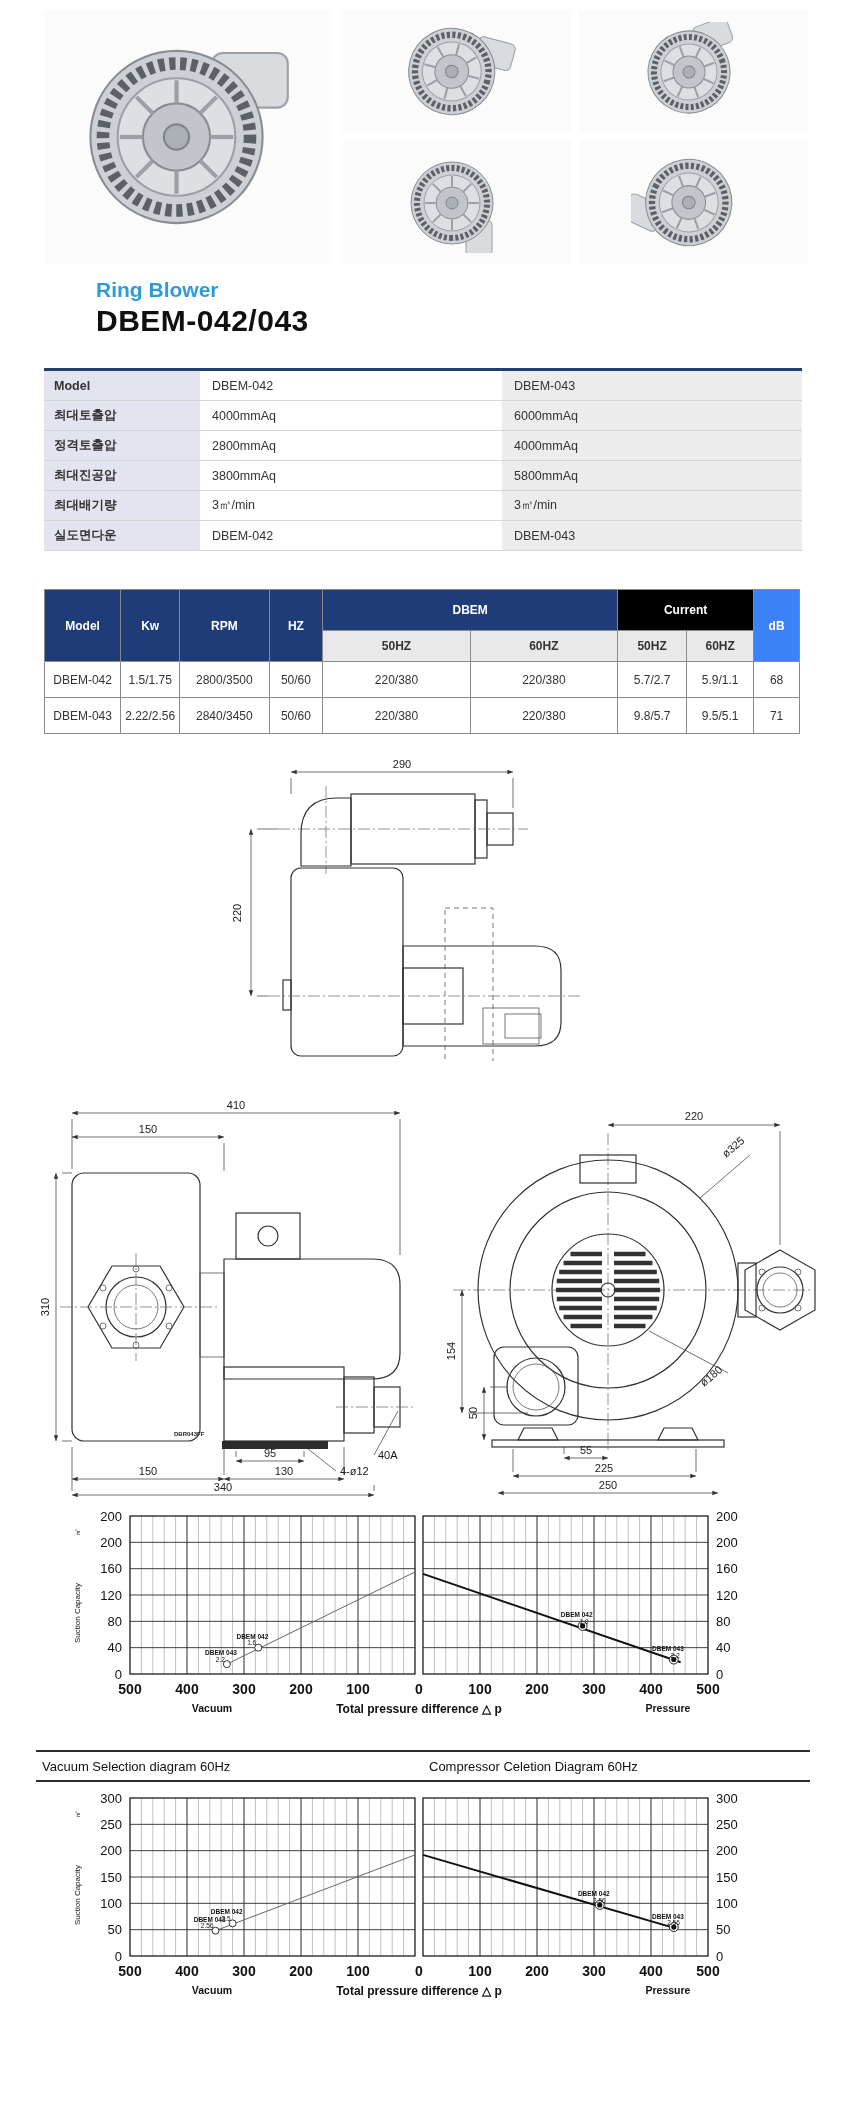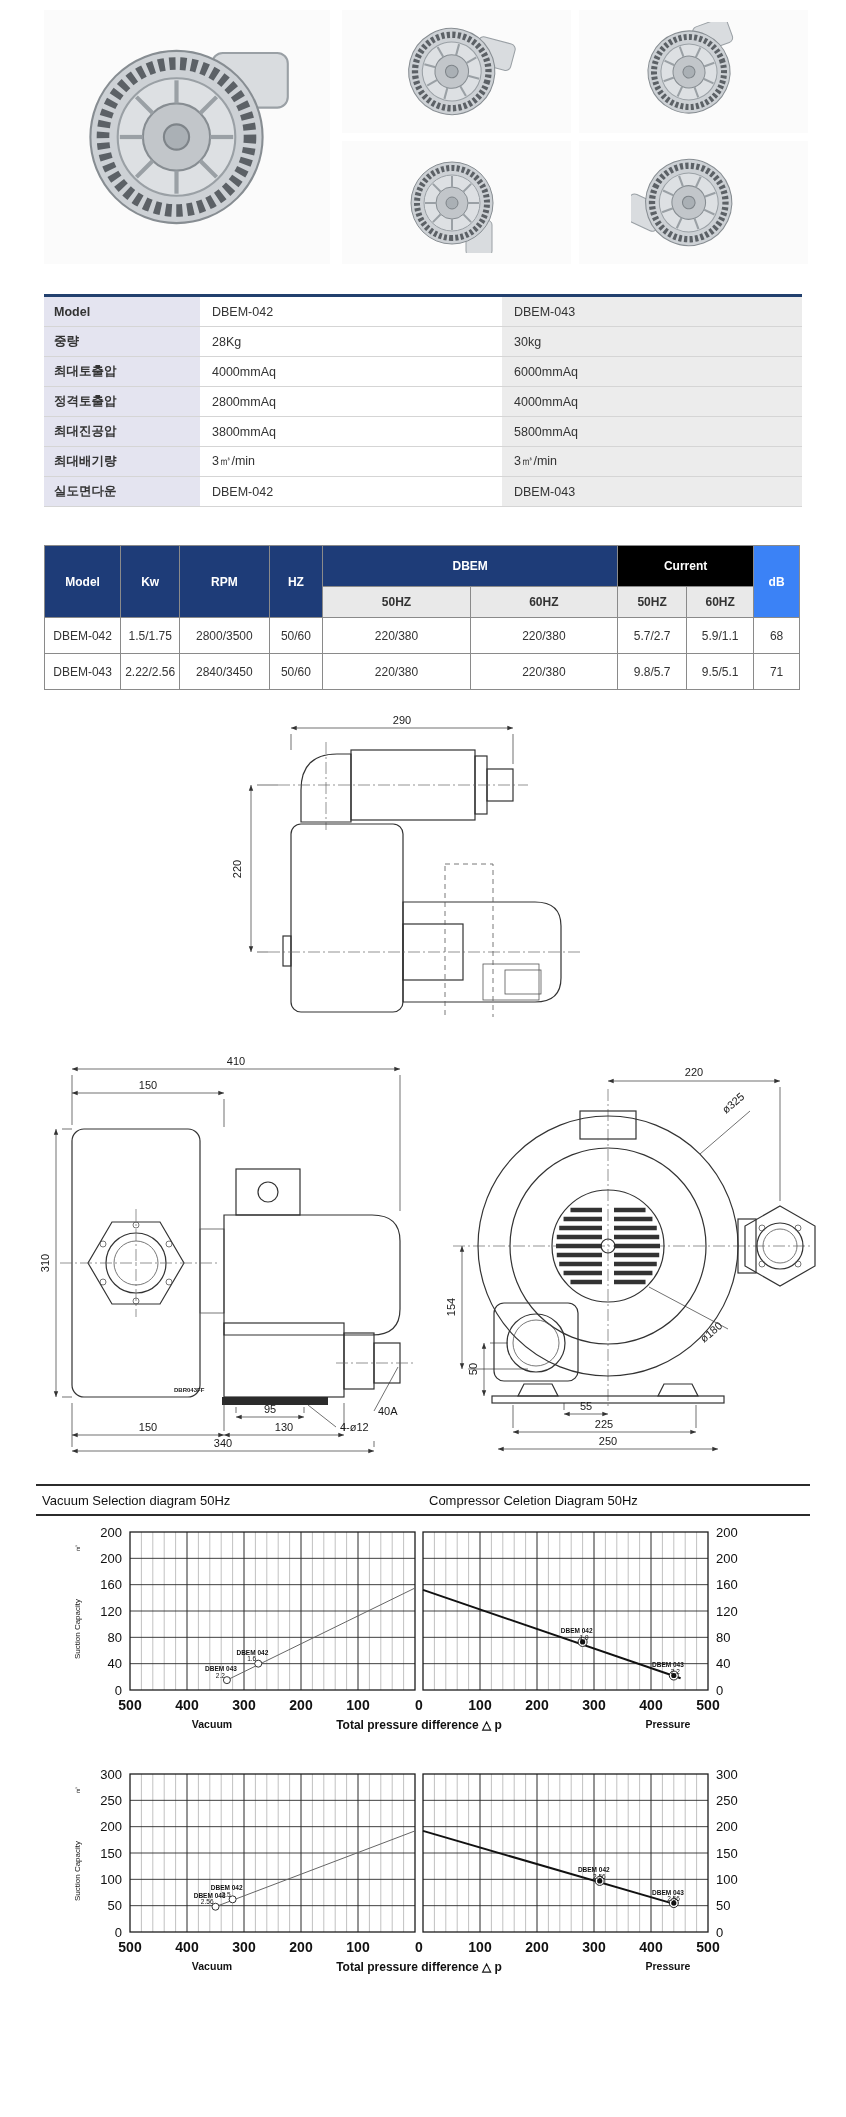--- a/index.html
+++ b/index.html
@@ -153,31 +153,30 @@
               <line x1="43.7" y1="38.7" x2="35.9" y2="30.9" stroke="#9aa0a5" stroke-width="2"></line>
               <line x1="55.0" y1="34.0" x2="55.0" y2="23.0" stroke="#9aa0a5" stroke-width="2"></line>
               <line x1="66.3" y1="38.7" x2="74.1" y2="30.9" stroke="#9aa0a5" stroke-width="2"></line>
               <circle cx="55" cy="50" r="6" fill="#aab0b5" stroke="#7e8489"></circle>
             </g>
           </svg>
         </div>
     </div>
   </div>
 
+  <div class="title-block">
+    <div class="brand" id="brand" style="color: rgb(46, 155, 217);">Ring Blower</div>
+    <div class="model">DBEM-042/043</div>
+  </div>
 
   <div class="spec-table" id="spec-rows">
       <div class="spec-row">
         <div class="spec-label">Model</div>
         <div class="spec-v1">DBEM-042</div>
         <div class="spec-v2">DBEM-043</div>
-      </div>
-      <div class="spec-row">
-        <div class="spec-label">중량</div>
-        <div class="spec-v1">28Kg</div>
-        <div class="spec-v2">30kg</div>
       </div>
       <div class="spec-row">
         <div class="spec-label">최대토출압</div>
         <div class="spec-v1">4000mmAq</div>
         <div class="spec-v2">6000mmAq</div>
       </div>
       <div class="spec-row">
         <div class="spec-label">정격토출압</div>
         <div class="spec-v1">2800mmAq</div>
         <div class="spec-v2">4000mmAq</div>
@@ -422,24 +421,20 @@
       <text class="dimtxt" x="158" y="359" text-anchor="middle">55</text>
       <line class="dim" x1="85" y1="381" x2="268" y2="381" marker-start="url(#fvA)" marker-end="url(#fvA)"></line>
       <line class="dim" x1="85" y1="354" x2="85" y2="377"></line>
       <line class="dim" x1="268" y1="354" x2="268" y2="377"></line>
       <text class="dimtxt" x="176" y="377" text-anchor="middle">225</text>
       <line class="dim" x1="70" y1="398" x2="290" y2="398" marker-start="url(#fvA)" marker-end="url(#fvA)"></line>
       <text class="dimtxt" x="180" y="394" text-anchor="middle">250</text>
     </svg>
   </div>
 
-  <div class="chart-head">
-    <span class="t-left">Vacuum Selection diagram 50Hz</span>
-    <span class="t-right">Compressor Celetion Diagram 50Hz</span>
-  </div>
   <svg id="chart-50" class="chart-svg" width="810" height="238" viewBox="0 0 810 238">
       <line x1="123.4" y1="12" x2="123.4" y2="170" stroke="#8d8d8d" stroke-width="0.55"></line>
       <line x1="134.8" y1="12" x2="134.8" y2="170" stroke="#8d8d8d" stroke-width="0.55"></line>
       <line x1="146.2" y1="12" x2="146.2" y2="170" stroke="#8d8d8d" stroke-width="0.55"></line>
       <line x1="157.6" y1="12" x2="157.6" y2="170" stroke="#8d8d8d" stroke-width="0.55"></line>
       <line x1="180.39999999999998" y1="12" x2="180.39999999999998" y2="170" stroke="#8d8d8d" stroke-width="0.55"></line>
       <line x1="191.8" y1="12" x2="191.8" y2="170" stroke="#8d8d8d" stroke-width="0.55"></line>
       <line x1="203.2" y1="12" x2="203.2" y2="170" stroke="#8d8d8d" stroke-width="0.55"></line>
       <line x1="214.6" y1="12" x2="214.6" y2="170" stroke="#8d8d8d" stroke-width="0.55"></line>
       <line x1="237.4" y1="12" x2="237.4" y2="170" stroke="#8d8d8d" stroke-width="0.55"></line>
@@ -535,20 +530,24 @@
       <circle cx="564.6" cy="121.94166666666666" r="4.5" fill="#fff" stroke="#222" stroke-width="1"></circle>
       <circle cx="564.6" cy="121.94166666666666" r="2.6" fill="#111"></circle>
       <text x="574.6" y="113.44166666666666" font-size="6.5" text-anchor="end" fill="#111" font-weight="600">DBEM 042</text>
       <text x="570.6" y="119.94166666666666" font-size="6.5" text-anchor="end" fill="#111" font-weight="400">1.9</text>
       <circle cx="655.8" cy="155.51666666666668" r="4.5" fill="#fff" stroke="#222" stroke-width="1"></circle>
       <circle cx="655.8" cy="155.51666666666668" r="2.6" fill="#111"></circle>
       <text x="665.8" y="147.01666666666668" font-size="6.5" text-anchor="end" fill="#111" font-weight="600">DBEM 043</text>
       <text x="661.8" y="153.51666666666668" font-size="6.5" text-anchor="end" fill="#111" font-weight="400">2.2</text>
     </svg>
 
+  <div class="chart-head second">
+    <span class="t-left">Vacuum Selection diagram 60Hz</span>
+    <span class="t-right">Compressor Celetion Diagram 60Hz</span>
+  </div>
   <svg id="chart-60" class="chart-svg" width="810" height="238" viewBox="0 0 810 238">
       <line x1="123.4" y1="12" x2="123.4" y2="170" stroke="#8d8d8d" stroke-width="0.55"></line>
       <line x1="134.8" y1="12" x2="134.8" y2="170" stroke="#8d8d8d" stroke-width="0.55"></line>
       <line x1="146.2" y1="12" x2="146.2" y2="170" stroke="#8d8d8d" stroke-width="0.55"></line>
       <line x1="157.6" y1="12" x2="157.6" y2="170" stroke="#8d8d8d" stroke-width="0.55"></line>
       <line x1="180.39999999999998" y1="12" x2="180.39999999999998" y2="170" stroke="#8d8d8d" stroke-width="0.55"></line>
       <line x1="191.8" y1="12" x2="191.8" y2="170" stroke="#8d8d8d" stroke-width="0.55"></line>
       <line x1="203.2" y1="12" x2="203.2" y2="170" stroke="#8d8d8d" stroke-width="0.55"></line>
       <line x1="214.6" y1="12" x2="214.6" y2="170" stroke="#8d8d8d" stroke-width="0.55"></line>
       <line x1="237.4" y1="12" x2="237.4" y2="170" stroke="#8d8d8d" stroke-width="0.55"></line>

